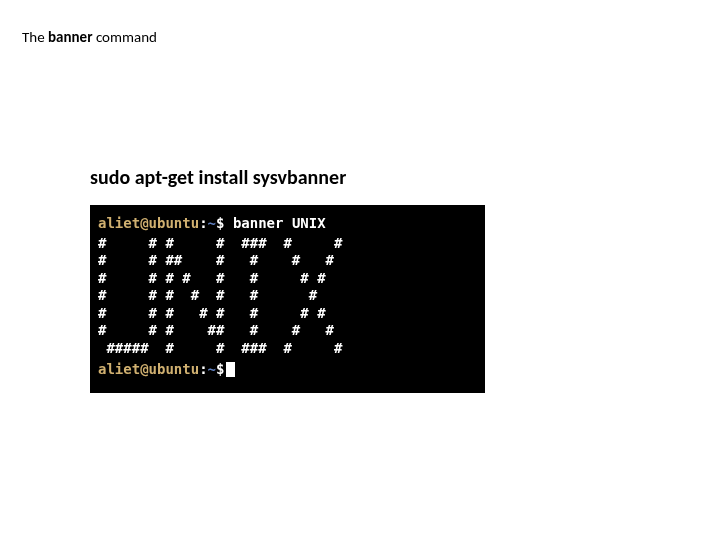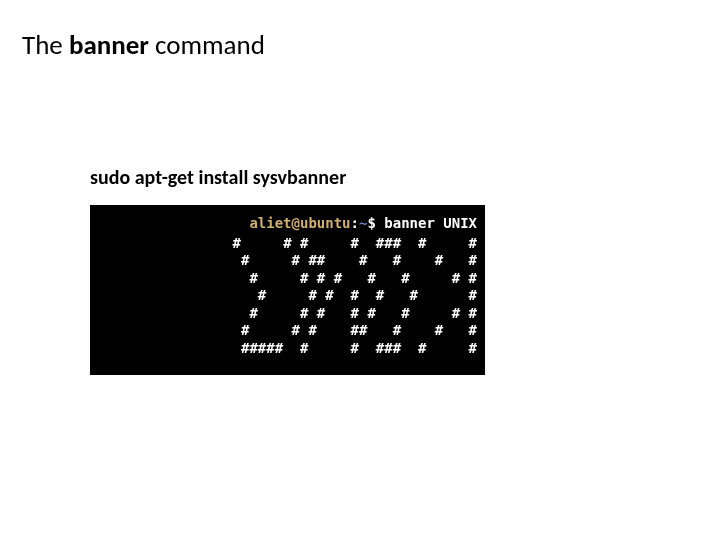--- a/index.html
+++ b/index.html
@@ -7,21 +7,21 @@
     width: 720px;
     height: 540px;
     background: #ffffff;
     font-family: Calibri, Arial, sans-serif;
     position: relative;
   }
   .title {
     position: absolute;
     top: 28px;
     left: 22px;
-    font-size: 27px;
+    font-size: 15px;
     color: #000;
   }
   .title .nonbold { font-weight: 400; }
   .title .bold { font-weight: 700; }
   .install-cmd {
     position: absolute;
     top: 145px;
     left: 90px;
     font-size: 20px;
     font-weight: 700;
@@ -33,21 +33,20 @@
     top: 205px;
     left: 90px;
     width: 395px;
     background: #000;
     padding: 10px 8px 14px 8px;
     font-family: "DejaVu Sans Mono", "Ubuntu Mono", monospace;
     font-size: 14px;
     line-height: 1.25;
     color: #fff;
     font-weight: bold;
-    text-align: right;
   }
   .prompt-user { color: #d0b070; }
   .prompt-sep { color: #fff; }
   .prompt-path { color: #6080c0; }
   .banner-output {
     white-space: pre;
     color: #fff;
     margin: 2px 0 4px 0;
     font-weight: bold;
     letter-spacing: 0;
@@ -76,13 +75,16 @@
     <span class="prompt-user">aliet@ubuntu</span><span class="prompt-sep">:</span><span class="prompt-path">~</span><span class="prompt-sep">$</span>
     <span class="cmd-text">banner UNIX</span>
   </div>
   <div class="banner-output">#     # #     #  ###  #     #
 #     # ##    #   #    #   #
 #     # # #   #   #     # #
 #     # #  #  #   #      #
 #     # #   # #   #     # #
 #     # #    ##   #    #   #
  #####  #     #  ###  #     #</div>
+  <div>
+    <span class="prompt-user">aliet@ubuntu</span><span class="prompt-sep">:</span><span class="prompt-path">~</span><span class="prompt-sep">$</span><span class="cursor"></span>
+  </div>
 </div>
 
 </body></html>

